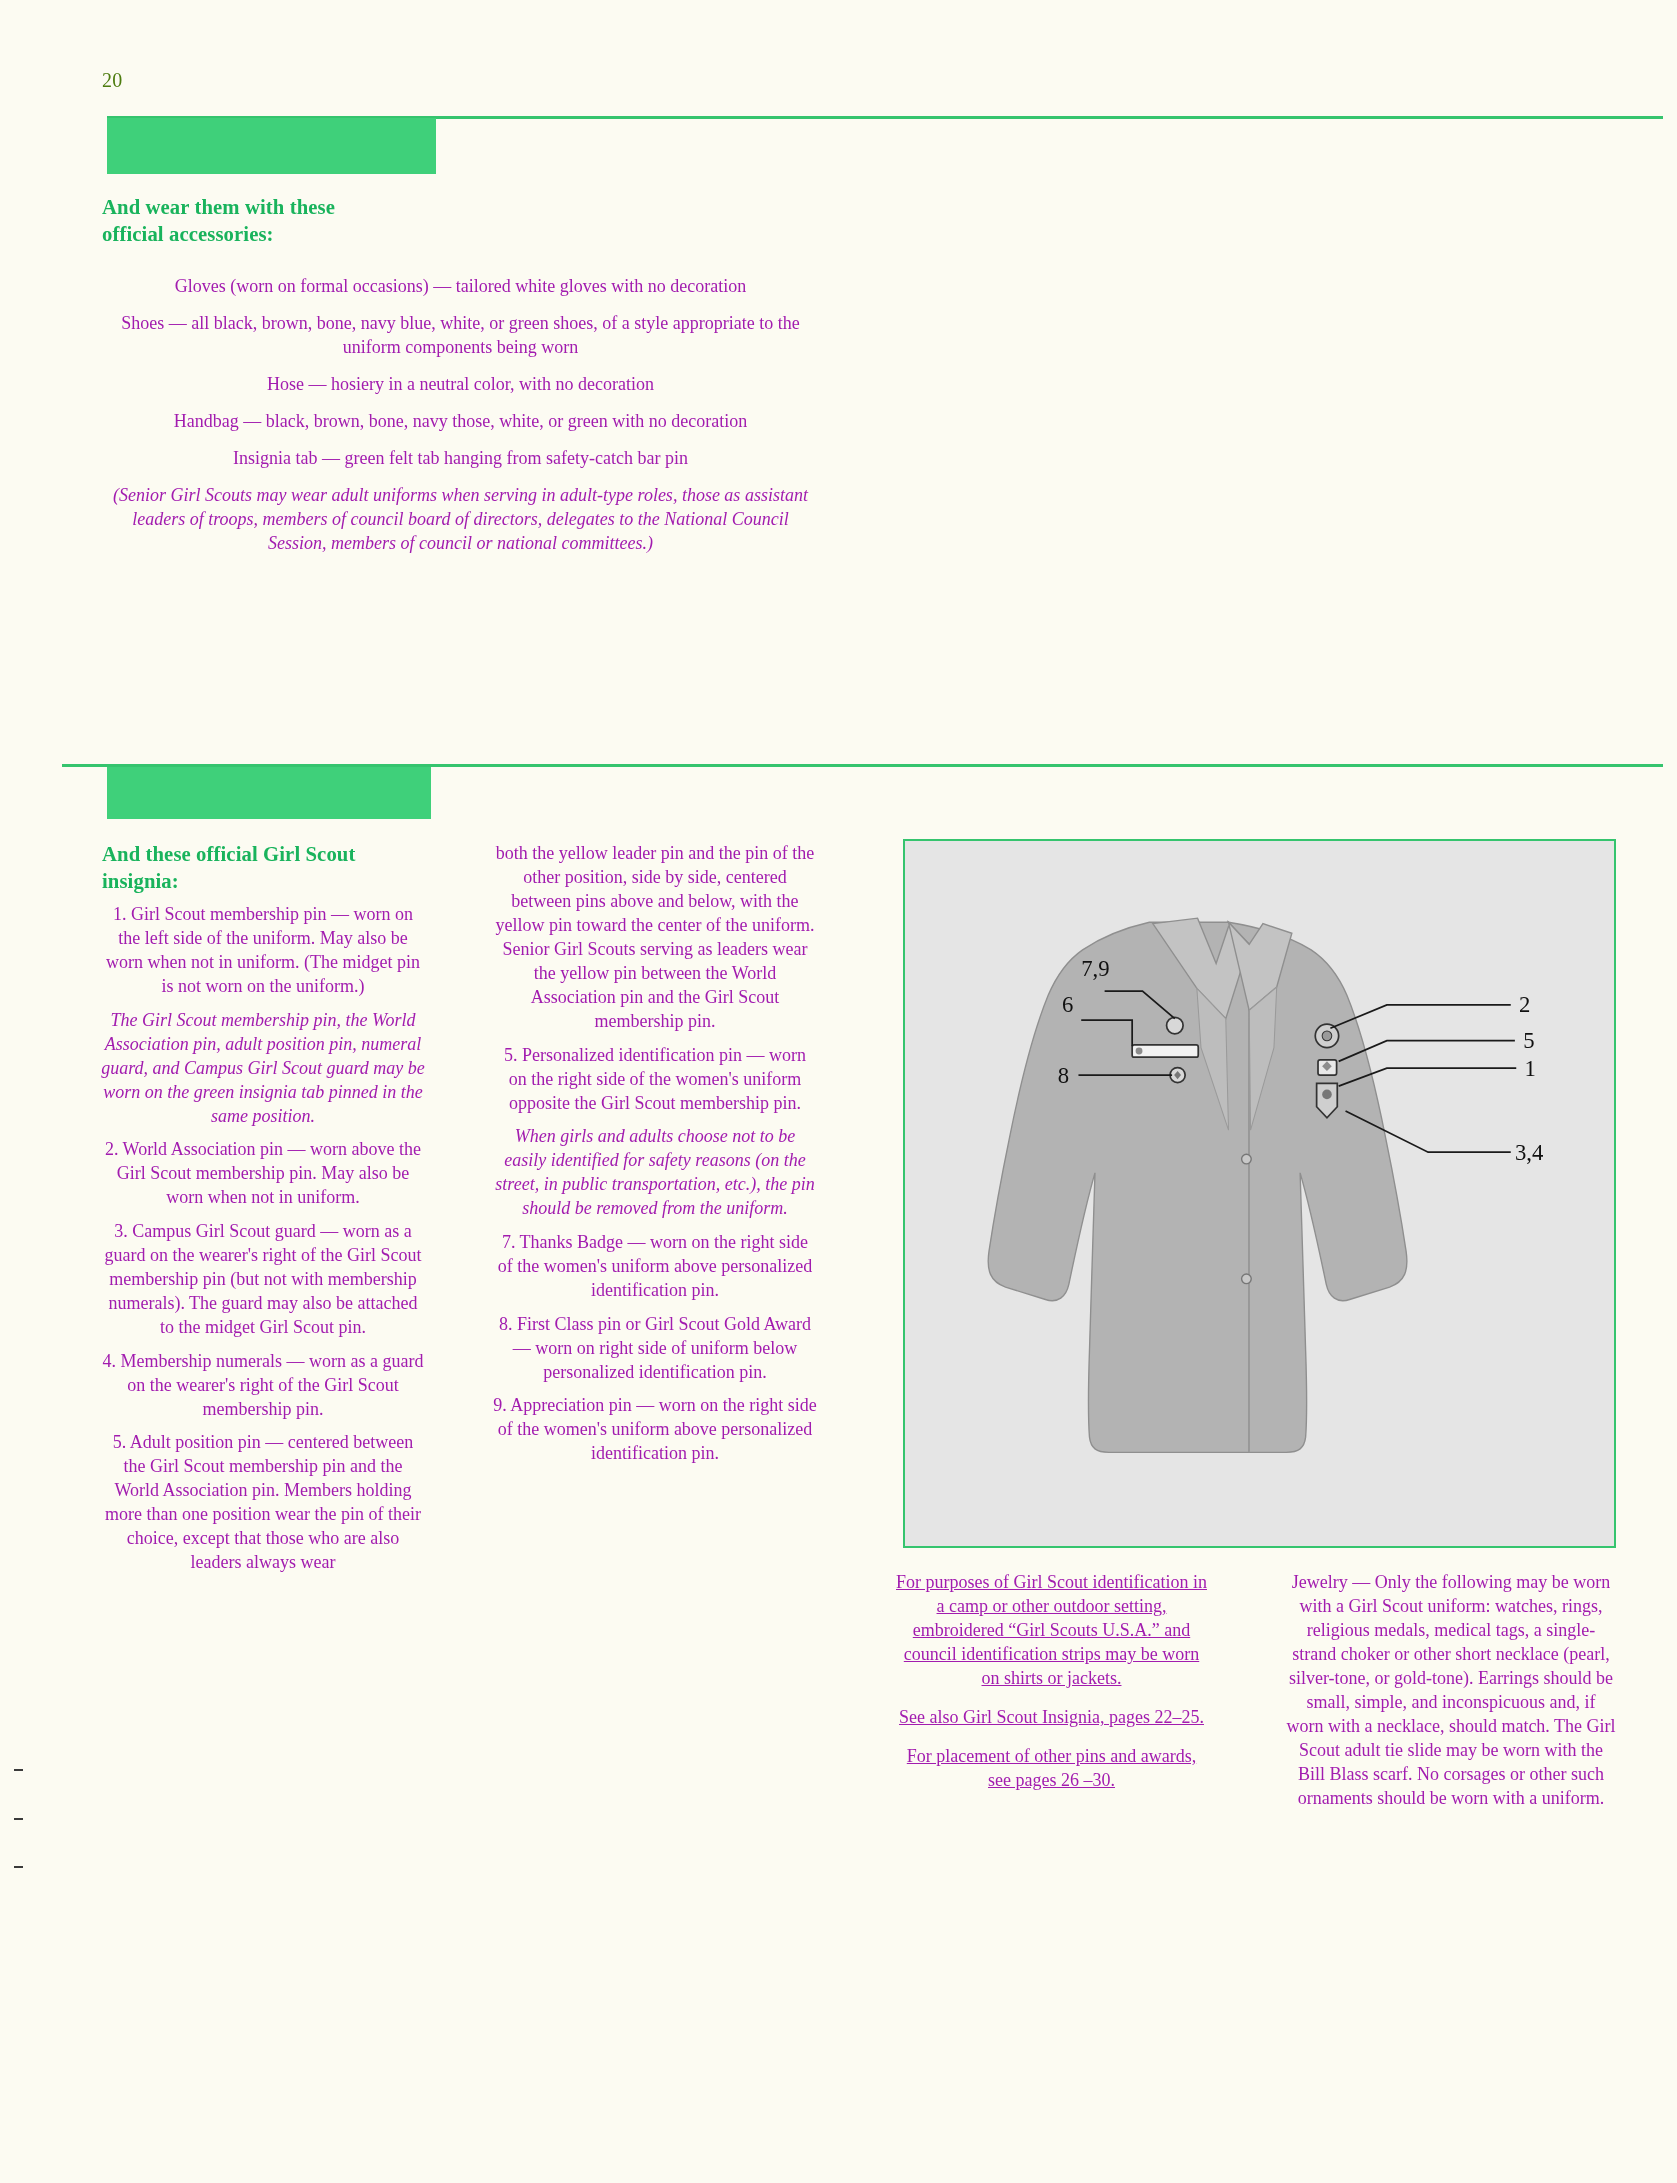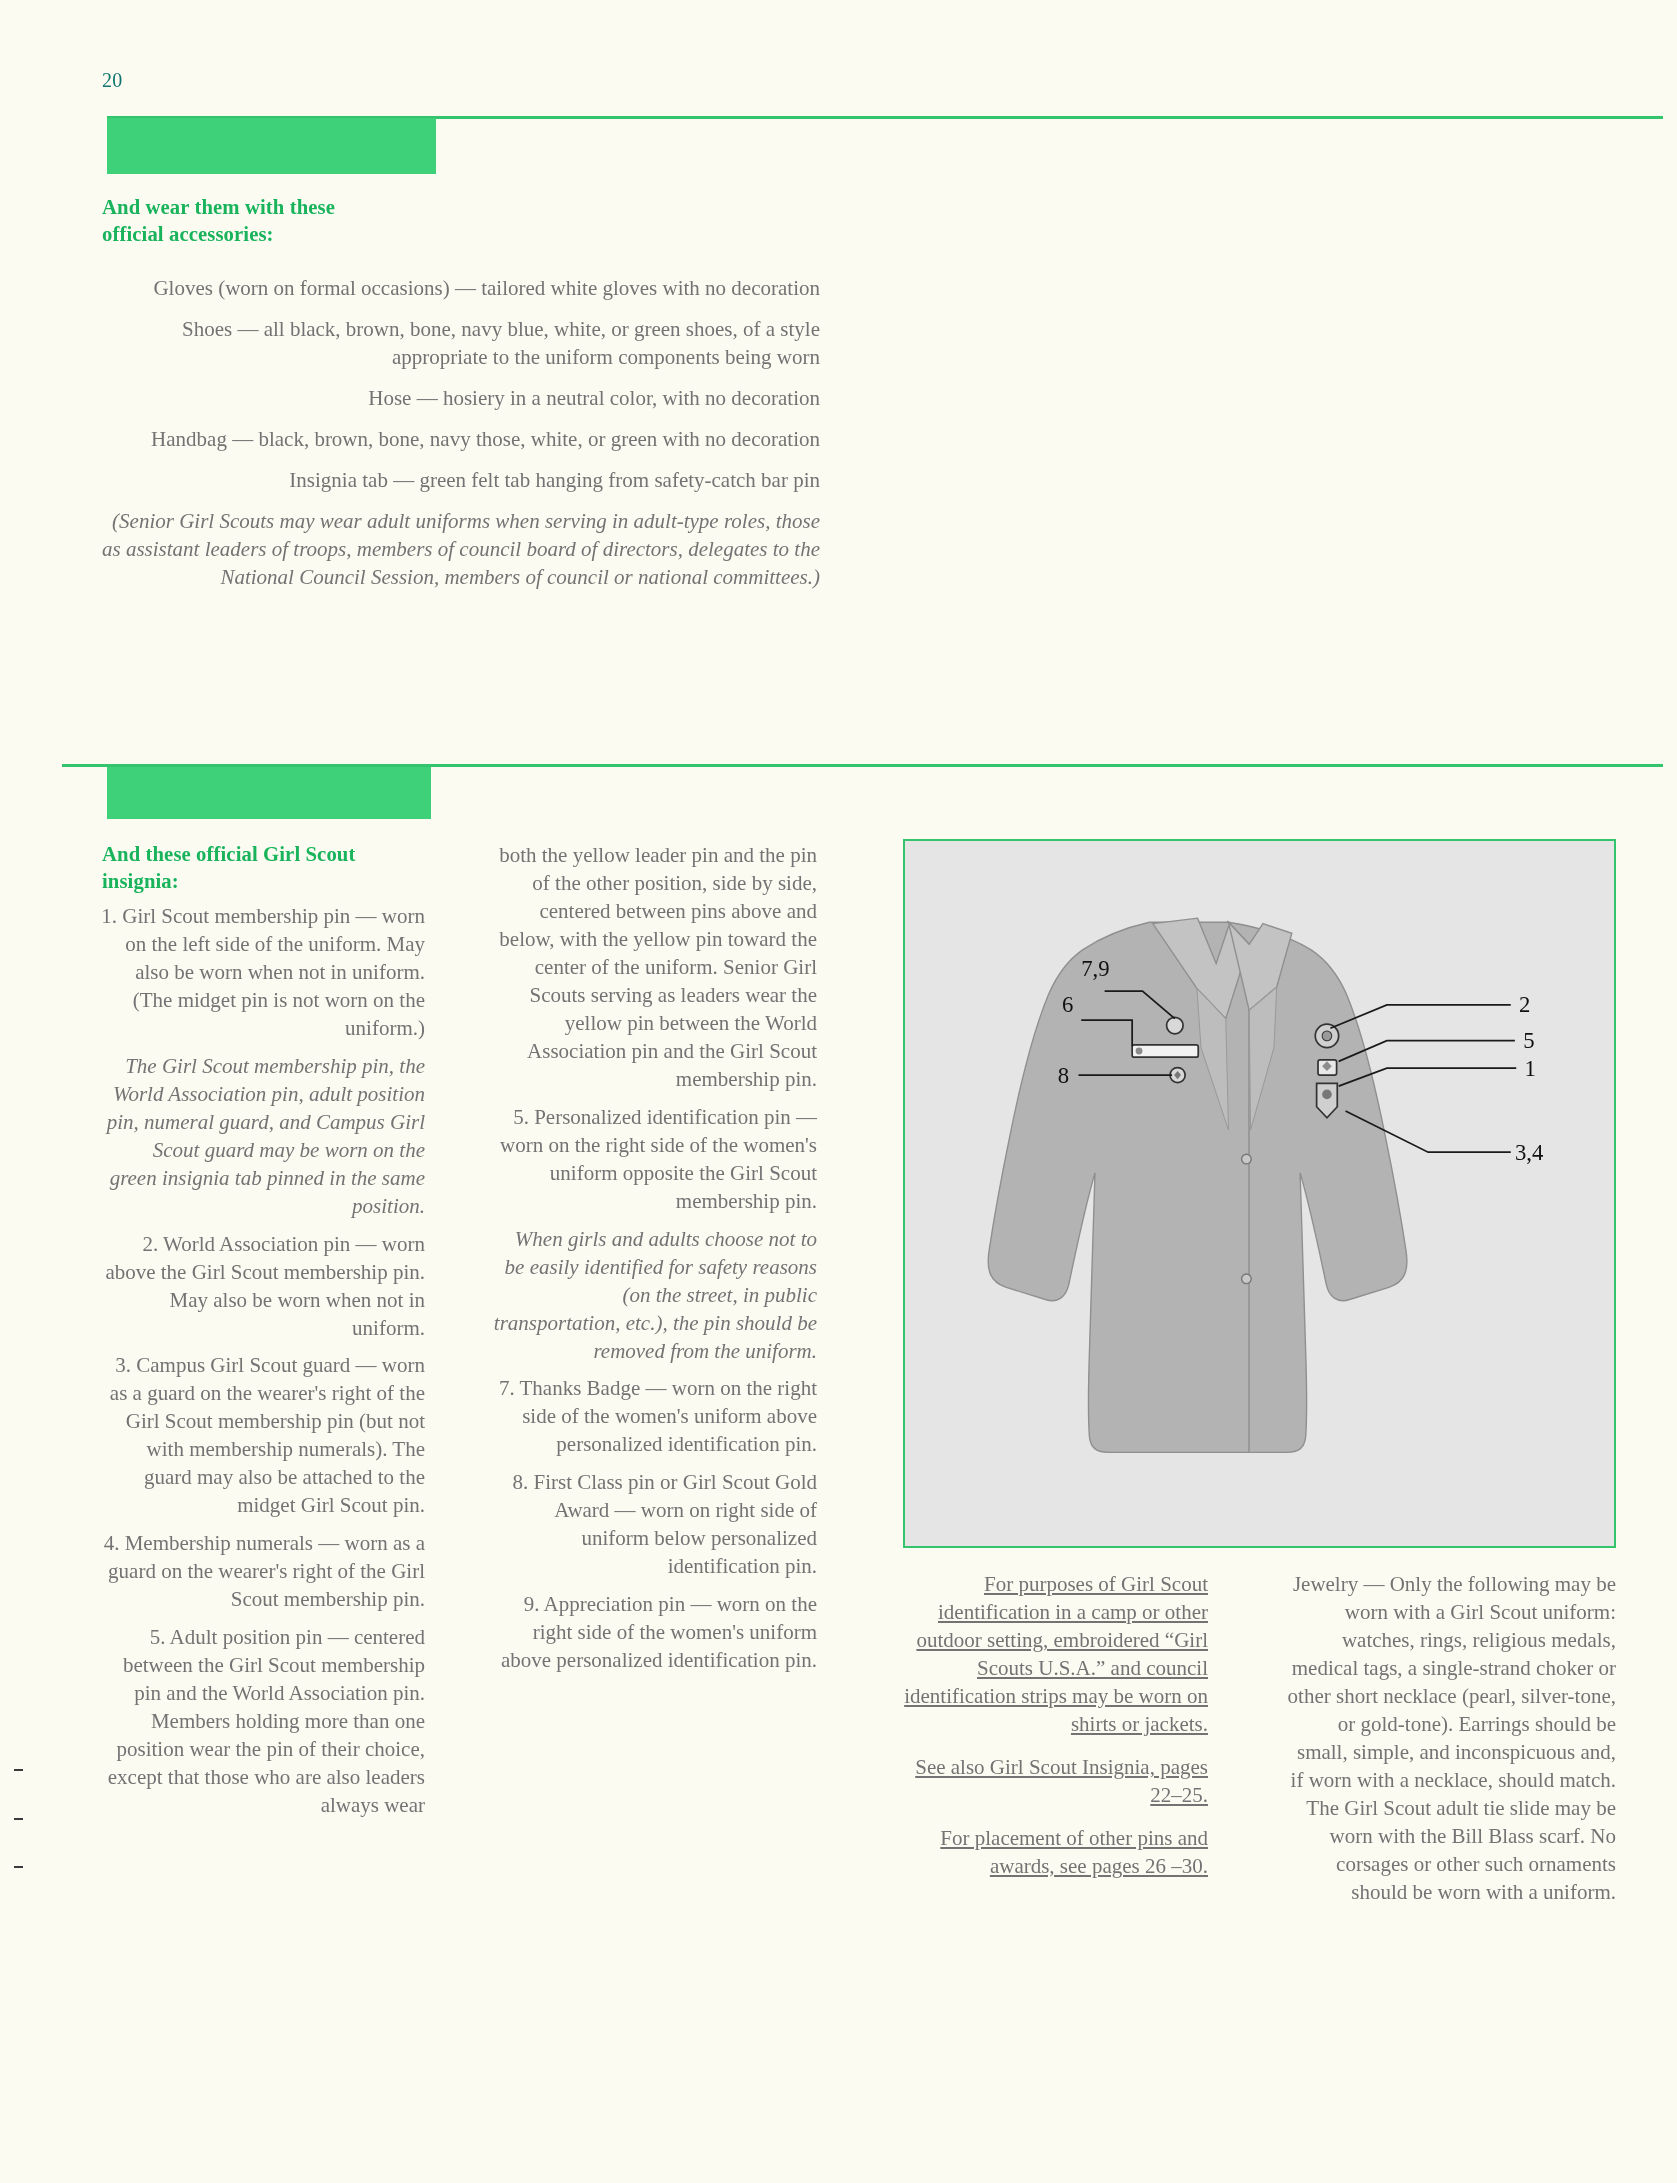--- a/index.html
+++ b/index.html
@@ -22,21 +22,21 @@
     background: #fcfbf2;
     overflow: hidden;
   }
 
   
   .folio {
     position: absolute;
     left: 102px;
     top: 69px;
     font-size: 20px;
-    color: #0f766e;
+    color: #4d7c0f;
     letter-spacing: 0.3px;
   }
 
   
   .rule-top {
     position: absolute;
     left: 107px;
     top: 116px;
     width: 1556px;
     height: 2.8px;
@@ -74,24 +74,24 @@
     font-weight: bold;
     font-size: 20.7px;
     line-height: 1.28;
     letter-spacing: 0.1px;
   }
   #sec1-head { left: 102px; top: 194px; width: 386px; }
   #sec2-head { left: 102px; top: 841px; width: 344px; }
 
   .body-col {
     position: absolute;
-    font-size: 21px;
+    font-size: 18px;
     line-height: 1.335;
-    color: #737373;
-    text-align: right;
+    color: #a21caf;
+    text-align: center;
   }
   .body-col p { margin: 0 0 13px 0; }
   .body-col p:last-child { margin-bottom: 0; }
   .ital { font-style: italic; }
 
   #top-text {
     left: 101px;
     top: 274px;
     width: 719px;
   }

